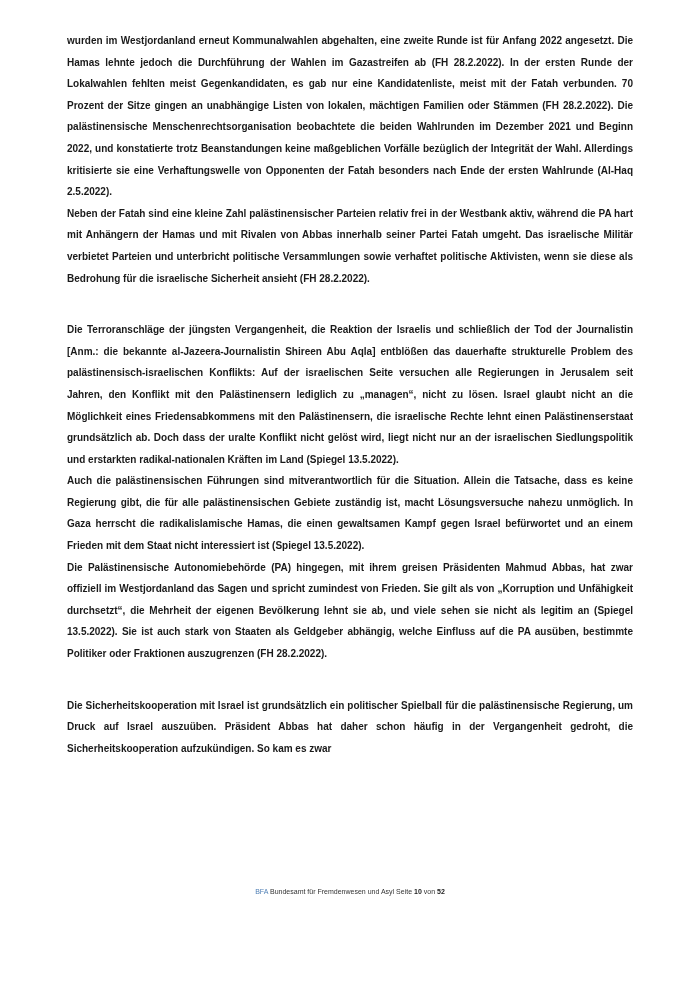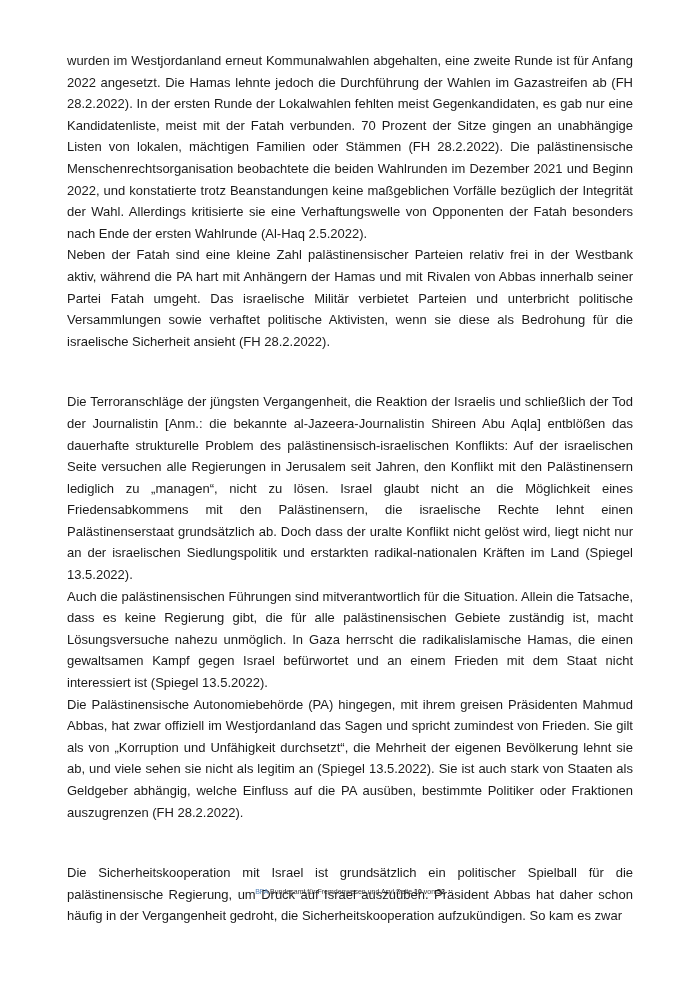--- a/index.html
+++ b/index.html
@@ -18,32 +18,33 @@
     .page {
       position: absolute;
       left: 0; top: 0;
       width: 700px;
       height: 990px;
       background: #ffffff;
     }
     .content {
       position: absolute;
       left: 67px;
-      top: 50px;
+      top: 30px;
       width: 566px;
-      font-size: 13px;
+      font-size: 10px;
       line-height: 21.6px;
+      font-weight: bold;
     }
     .content p {
       margin: 0;
       text-align: justify;
       text-align-last: left;
     }
     .content p.after-gap {
-      margin-top: 39px;
+      margin-top: 30px;
     }
     .footer {
       position: absolute;
       left: 0;
       width: 700px;
       top: 887px;
       text-align: center;
       font-size: 7px;
       line-height: 10px;
       color: #333333;

